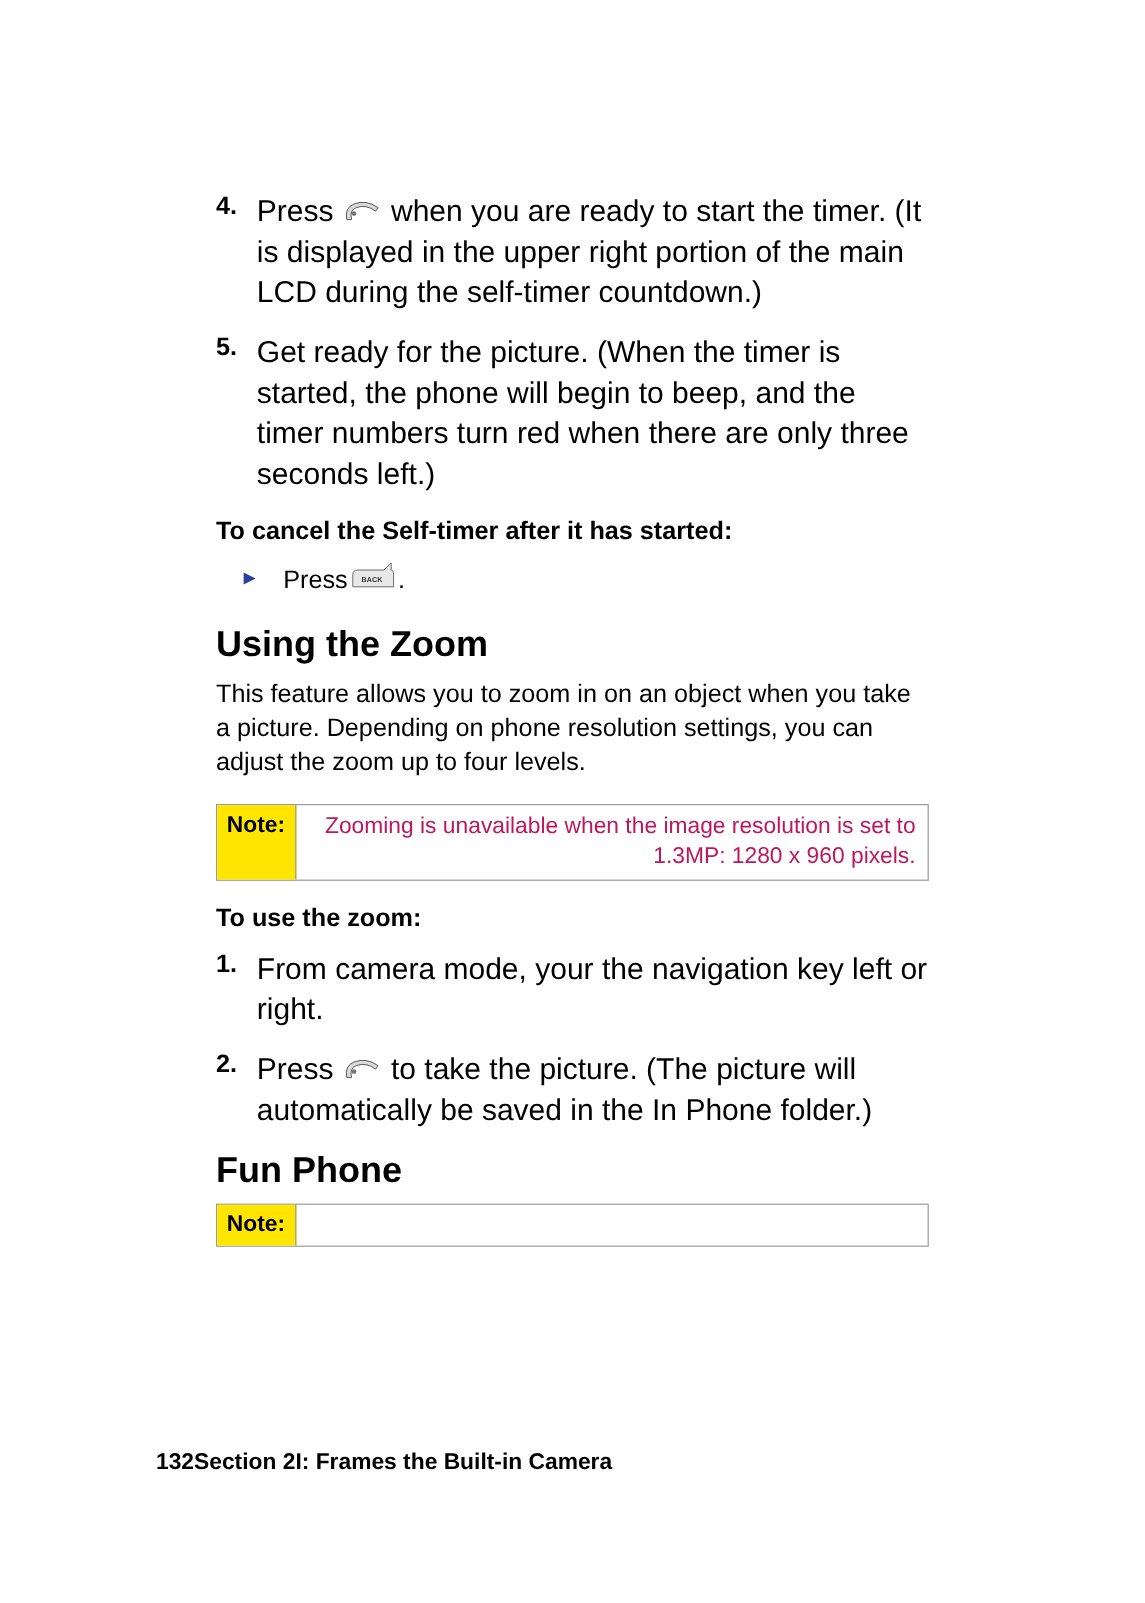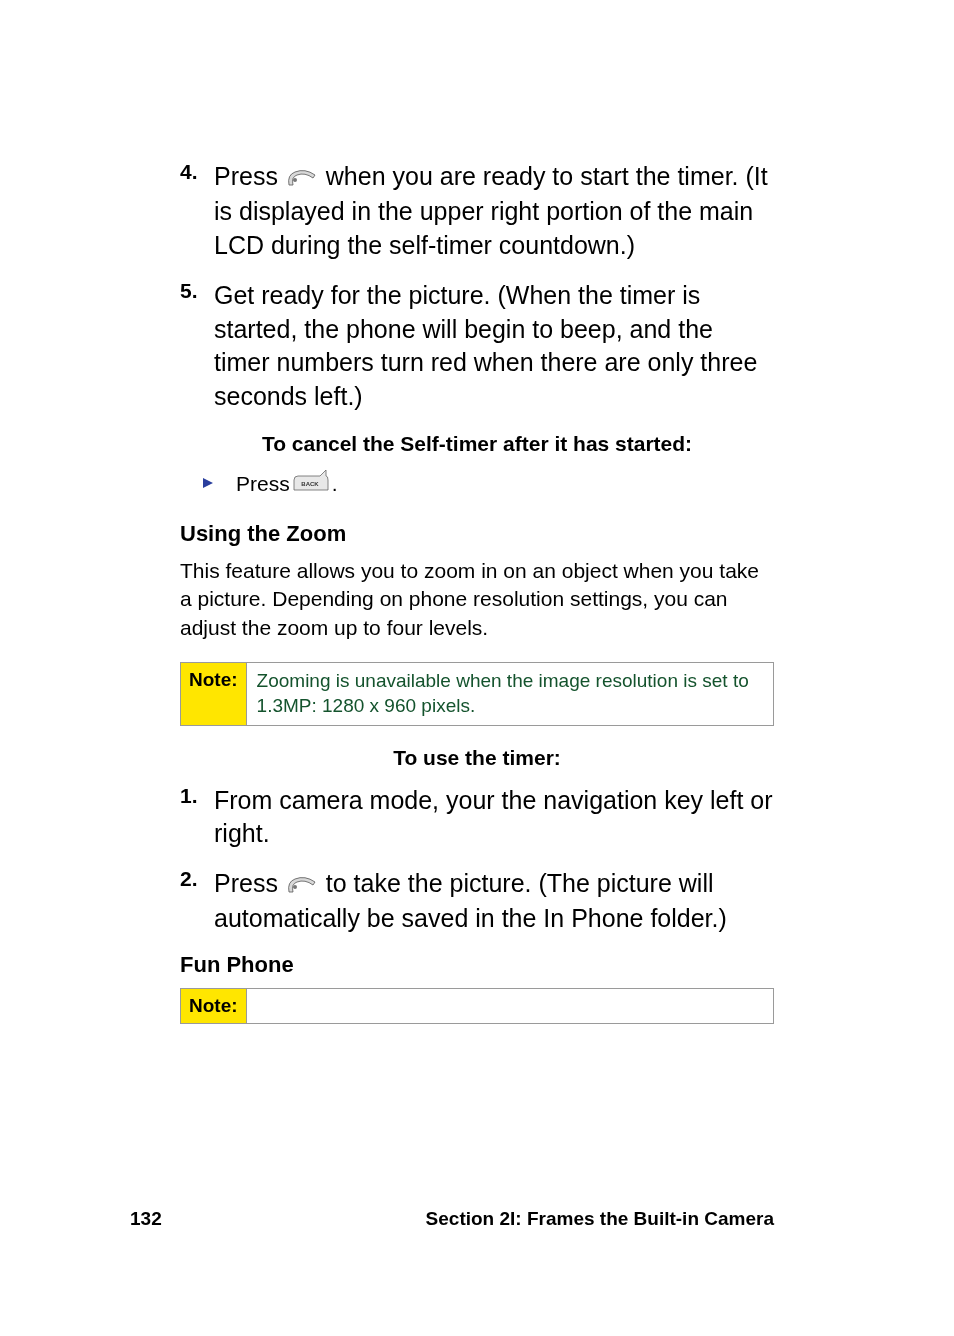--- a/index.html
+++ b/index.html
@@ -34,77 +34,76 @@
   }
   .inline-icon {
     display: inline-block;
     vertical-align: middle;
     margin: 0 2px;
   }
   .proc-title {
     font-weight: 700;
     font-size: 21px;
     margin: 18px 0 14px 0;
-    text-align: center;
   }
   .bullet-row {
     display: flex;
     align-items: center;
     margin: 0 0 22px 22px;
   }
   .bullet-glyph {
     flex: 0 0 34px;
     color: #3b4aa0;
     font-size: 16px;
     line-height: 1;
   }
   .bullet-body {
     font-size: 21px;
     line-height: 1.35;
     display: flex;
     align-items: center;
   }
   .section-heading {
     font-weight: 700;
-    font-size: 22px;
+    font-size: 30px;
     margin: 6px 0 10px 0;
   }
   .paragraph {
     font-size: 21px;
     line-height: 1.35;
     margin: 0 0 20px 0;
   }
   .note-box {
     display: flex;
     border: 1px solid #9a9a9a;
     margin: 8px 0 20px 0;
+    text-align: right;
   }
   .note-label {
     background: #ffe600;
     padding: 6px 8px;
     font-weight: 700;
     font-size: 19px;
     border-right: 1px solid #9a9a9a;
     display: flex;
     align-items: flex-start;
   }
   .note-body {
     padding: 6px 10px;
     font-size: 19px;
     line-height: 1.3;
-    color: #14532d;
+    color: #be185d;
     flex: 1;
   }
   .footer {
     position: absolute;
     left: 0;
     width: 954px;
     top: 1208px;
     display: flex;
-    justify-content: space-between;
     padding: 0 180px 0 130px;
     box-sizing: border-box;
     font-weight: 700;
     font-size: 19px;
   }
 </style>
 </head>
 <body>
 
 <div class="page">
@@ -151,21 +150,21 @@
   </div>
 
   <div class="section-heading">Using the Zoom</div>
   <div class="paragraph">This feature allows you to zoom in on an object when you take a picture. Depending on phone resolution settings, you can adjust the zoom up to four levels.</div>
 
   <div class="note-box">
     <div class="note-label">Note:</div>
     <div class="note-body">Zooming is unavailable when the image resolution is set to 1.3MP: 1280 x 960 pixels.</div>
   </div>
 
-  <div class="proc-title">To use the timer:</div>
+  <div class="proc-title">To use the zoom:</div>
 
   <div class="list-item">
     <div class="list-num">1.</div>
     <div class="list-body">
       <span>From camera mode, your the navigation key left or right.</span>
     </div>
   </div>
 
   <div class="list-item">
     <div class="list-num">2.</div>

